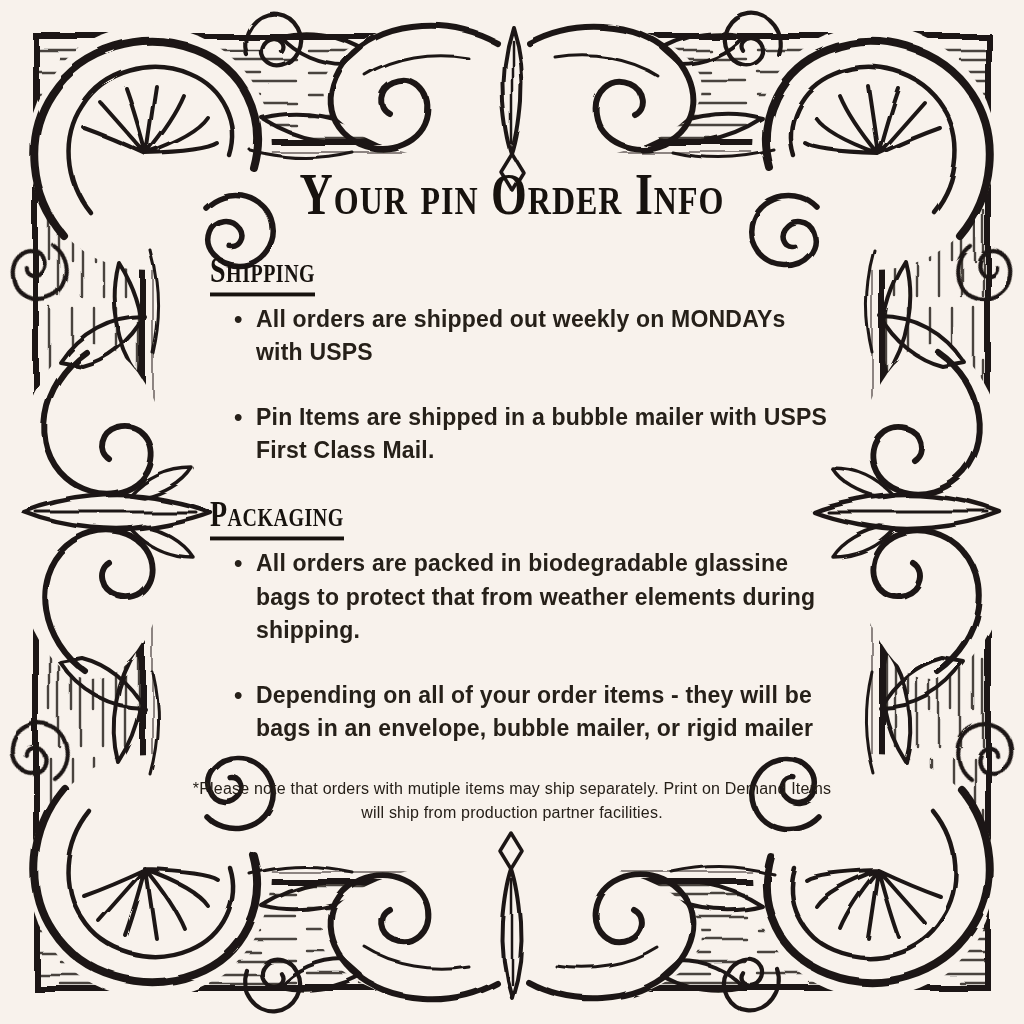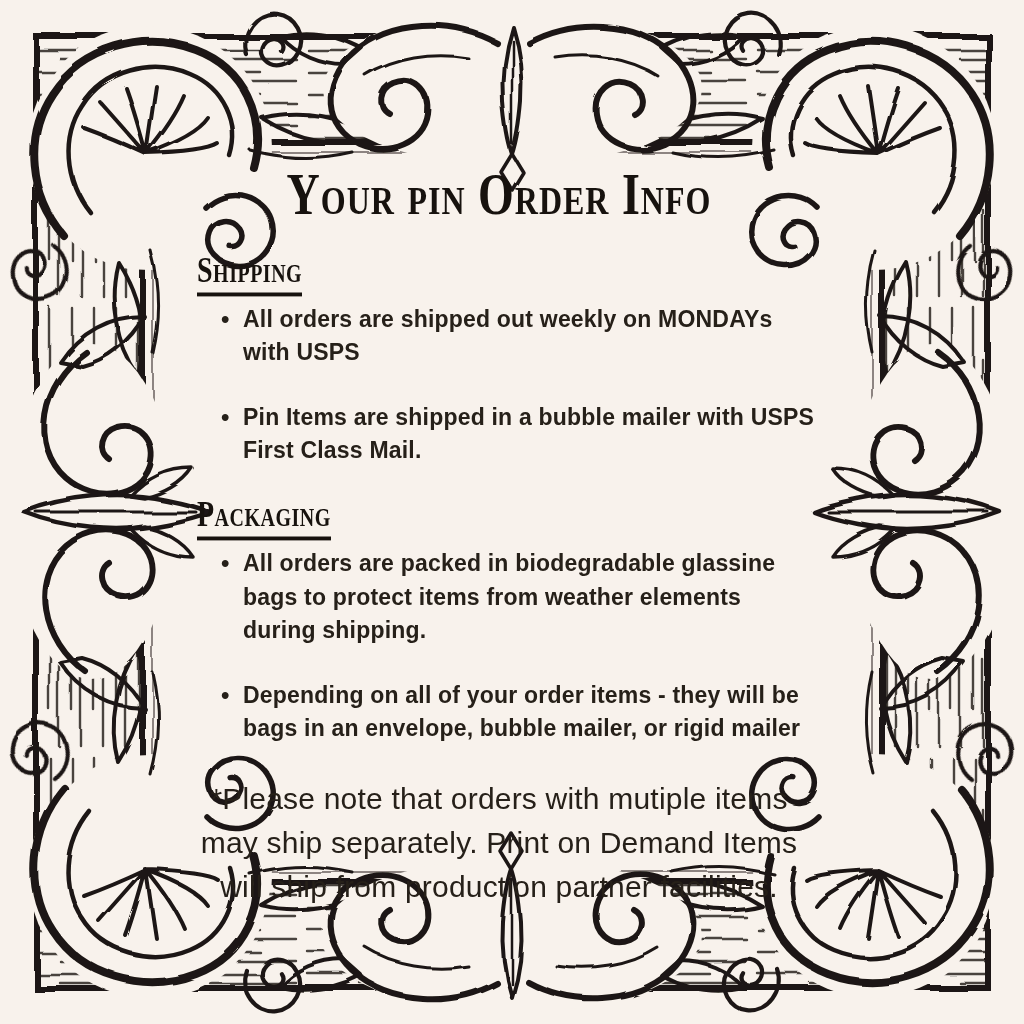--- a/index.html
+++ b/index.html
@@ -6,21 +6,21 @@
   body{
     width:1024px;height:1024px;position:relative;overflow:hidden;
     background:#f8f2ec;
     font-family:"Liberation Sans", sans-serif;
     color:#262019;
   }
   .frame{
     position:absolute;left:0;top:0;width:1024px;height:1024px;z-index:1;
   }
   .content{
-    position:absolute;left:169px;top:168px;width:660px;z-index:2;
+    position:absolute;left:182px;top:168px;width:660px;z-index:2;
   }
   .display-serif{
     font-family:"Liberation Serif", serif;
     font-variant:small-caps;
     font-weight:700;
     color:#17120e;
   }
   h1.page-title{
     margin:0 0 34px 0;
     font-size:46px;
@@ -59,21 +59,21 @@
   }
   ul.bullets li::before{
     content:"\2022";
     position:absolute;left:0;top:-1px;
     font-size:24px;
   }
   p.footnote{
     margin:14px auto 0 auto;
     width:640px;
     text-align:center;
-    font-size:30px;
+    font-size:16px;
     line-height:1.47;
     letter-spacing:.2px;
   }
 </style>
 </head>
 <body style="background: rgb(248, 242, 236);">
 
 <svg class="frame" viewBox="0 0 1024 1024" aria-hidden="true">
   <defs>
     <pattern id="hgrain" width="150" height="22" patternUnits="userSpaceOnUse">
@@ -150,18 +150,18 @@
 <div class="content">
   <h1 class="page-title display-serif">Your pin Order Info</h1>
   <div id="sections">
       <h2 class="heading display-serif"><span class="hl">Shipping</span></h2>
       <ul class="bullets">
         <li>All orders are shipped out weekly on MONDAYs with USPS</li>
         <li>Pin Items are shipped in a bubble mailer with USPS First Class Mail.</li>
       </ul>
       <h2 class="heading display-serif"><span class="hl">Packaging</span></h2>
       <ul class="bullets">
-        <li>All orders are packed in biodegradable glassine bags to protect items from weather elements during shipping.</li>
+        <li>All orders are packed in biodegradable glassine bags to protect that from weather elements during shipping.</li>
         <li>Depending on all of your order items - they will be bags in an envelope, bubble mailer, or rigid mailer</li>
       </ul>
     </div>
   <p class="footnote">*Please note that orders with mutiple items may ship separately. Print on Demand Items will ship from production partner facilities.</p>
 </div>
 
 </body></html>

